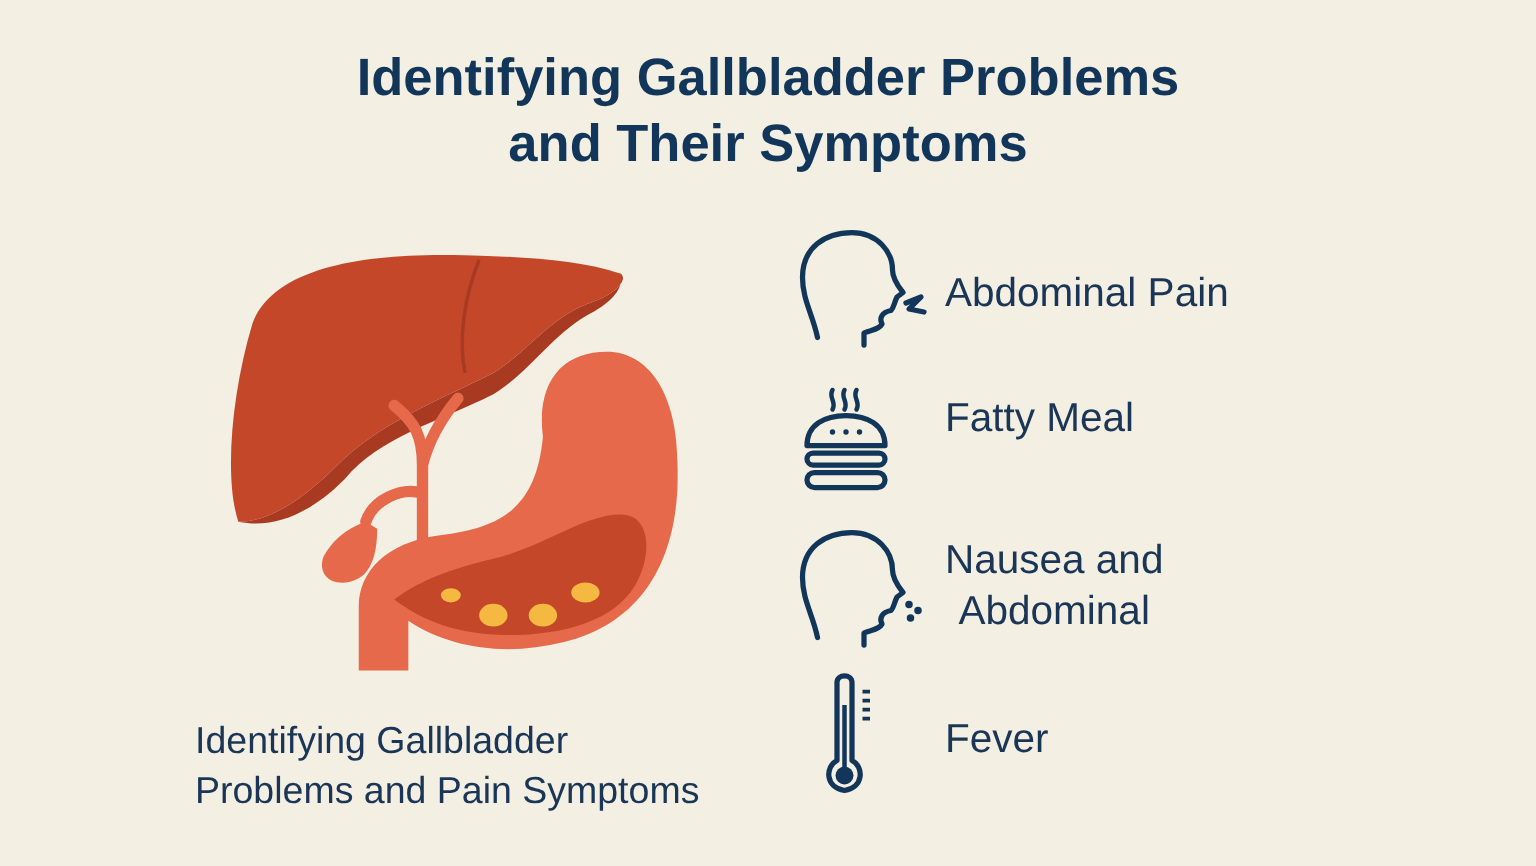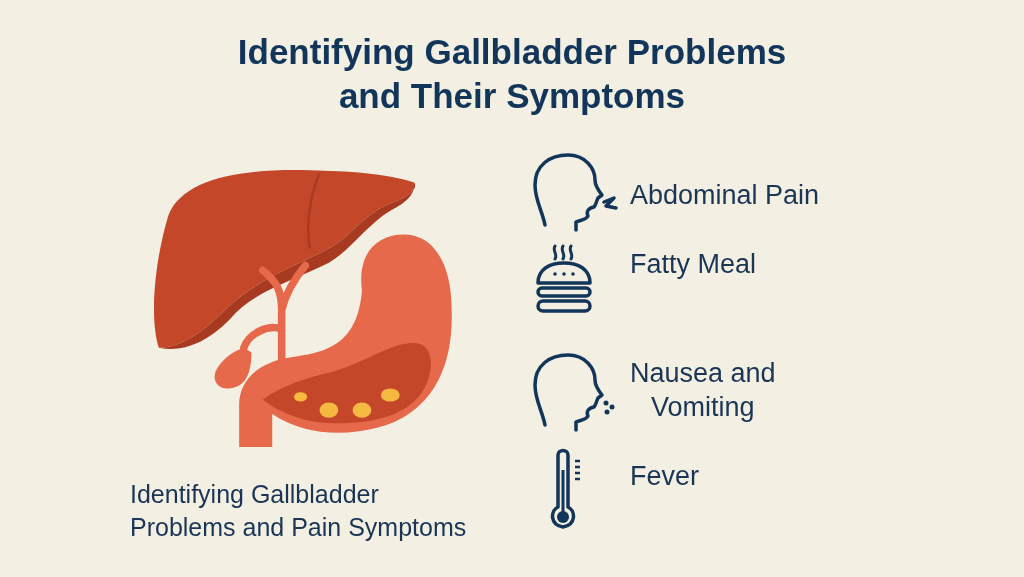--- a/index.html
+++ b/index.html
@@ -67,21 +67,21 @@
   <div class="symptom" style="top:0px;">
     <svg class="icon" viewBox="0 0 90 90">
       <path d="M15 75 C12 60 5 50 5 35 C5 15 20 5 38 5 C55 5 65 18 65 30 C65 35 68 40 72 45 L68 48 C66 52 66 55 64 57 C58 58 56 62 58 66 C56 70 50 70 46 72 L46 80" stroke="#12355a" stroke-width="3.5" fill="none" stroke-linecap="round" stroke-linejoin="round"></path>
       <path d="M74 52 L84 48 L76 56 L86 58" stroke="#12355a" stroke-width="3.5" fill="none" stroke-linecap="round" stroke-linejoin="round"></path>
     </svg>
     <div class="label" style="top:28px;">
       <div>Abdominal Pain</div>
     </div>
   </div>
 
-  <div class="symptom" style="top:91px;">
+  <div class="symptom" style="top:105px;">
     <svg class="icon" viewBox="0 0 90 90">
       <path d="M25 5 C22 10 28 13 25 18 M33 5 C30 10 36 13 33 18 M41 5 C38 10 44 13 41 18" stroke="#12355a" stroke-width="3" fill="none" stroke-linecap="round"></path>
       <path d="M8 42 C8 28 20 22 34 22 C48 22 60 28 60 42 Z" stroke="#12355a" stroke-width="3.5" fill="none" stroke-linejoin="round"></path>
       <circle cx="25" cy="33" r="1.8" fill="#12355a"></circle>
         <circle cx="34" cy="33" r="1.8" fill="#12355a"></circle>
         <circle cx="43" cy="33" r="1.8" fill="#12355a"></circle>
       <rect x="8" y="47" width="52" height="8" rx="4" stroke="#12355a" stroke-width="3.5" fill="none"></rect>
       <rect x="8" y="60" width="52" height="10" rx="5" stroke="#12355a" stroke-width="3.5" fill="none"></rect>
     </svg>
     <div class="label" style="top:6px;">
@@ -91,31 +91,31 @@
 
   <div class="symptom" style="top:200px;">
     <svg class="icon" viewBox="0 0 90 90">
       <path d="M15 75 C12 60 5 50 5 35 C5 15 20 5 38 5 C55 5 65 18 65 30 C65 35 68 40 72 45 L68 48 C66 52 66 55 64 57 C58 58 56 62 58 66 C56 70 50 70 46 72 L46 80" stroke="#12355a" stroke-width="3.5" fill="none" stroke-linecap="round" stroke-linejoin="round"></path>
       <circle cx="76" cy="53" r="2.5" fill="#12355a"></circle>
         <circle cx="82" cy="57" r="2.5" fill="#12355a"></circle>
         <circle cx="77" cy="62" r="2.5" fill="#12355a"></circle>
     </svg>
     <div class="label" style="top:6px;">
       <div>Nausea and</div>
-      <div>Vomiting</div>
+      <div>Abdominal</div>
     </div>
   </div>
 
   <div class="symptom" style="top:295px;">
     <svg class="icon" viewBox="0 0 90 90">
       <path d="M28 62 L28 10 C28 4 38 4 38 10 L38 62 C46 66 46 80 33 82 C20 80 20 66 28 62 Z" stroke="#12355a" stroke-width="3.5" fill="none" stroke-linejoin="round"></path>
       <line x1="33" y1="25" x2="33" y2="68" stroke="#12355a" stroke-width="3"></line>
       <circle cx="33" cy="72" r="6" fill="#12355a"></circle>
       <line x1="45" y1="16" x2="50" y2="16" stroke="#12355a" stroke-width="2.5"></line>
       <line x1="45" y1="22" x2="50" y2="22" stroke="#12355a" stroke-width="2.5"></line>
       <line x1="45" y1="28" x2="50" y2="28" stroke="#12355a" stroke-width="2.5"></line>
       <line x1="45" y1="34" x2="50" y2="34" stroke="#12355a" stroke-width="2.5"></line>
     </svg>
-    <div class="label" style="top:14px;">
+    <div class="label" style="top:30px;">
       <div>Fever</div>
     </div>
   </div>
 </div>
 
 </body></html>

